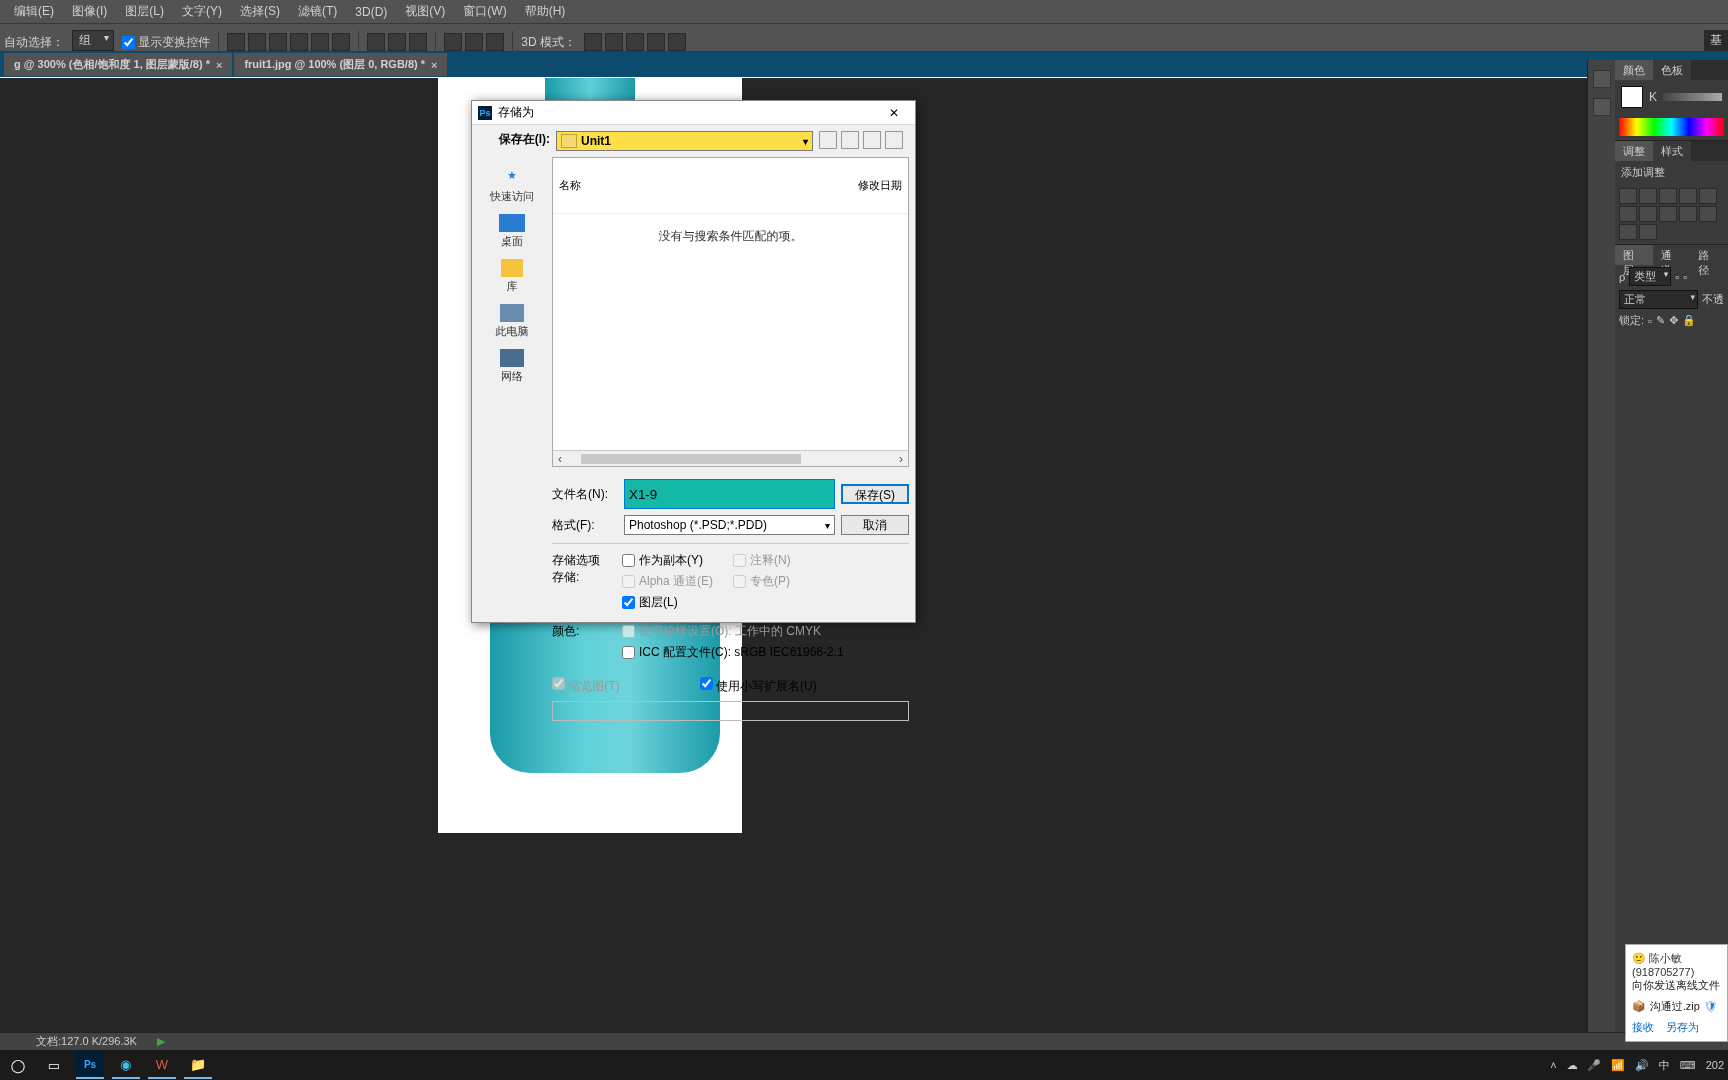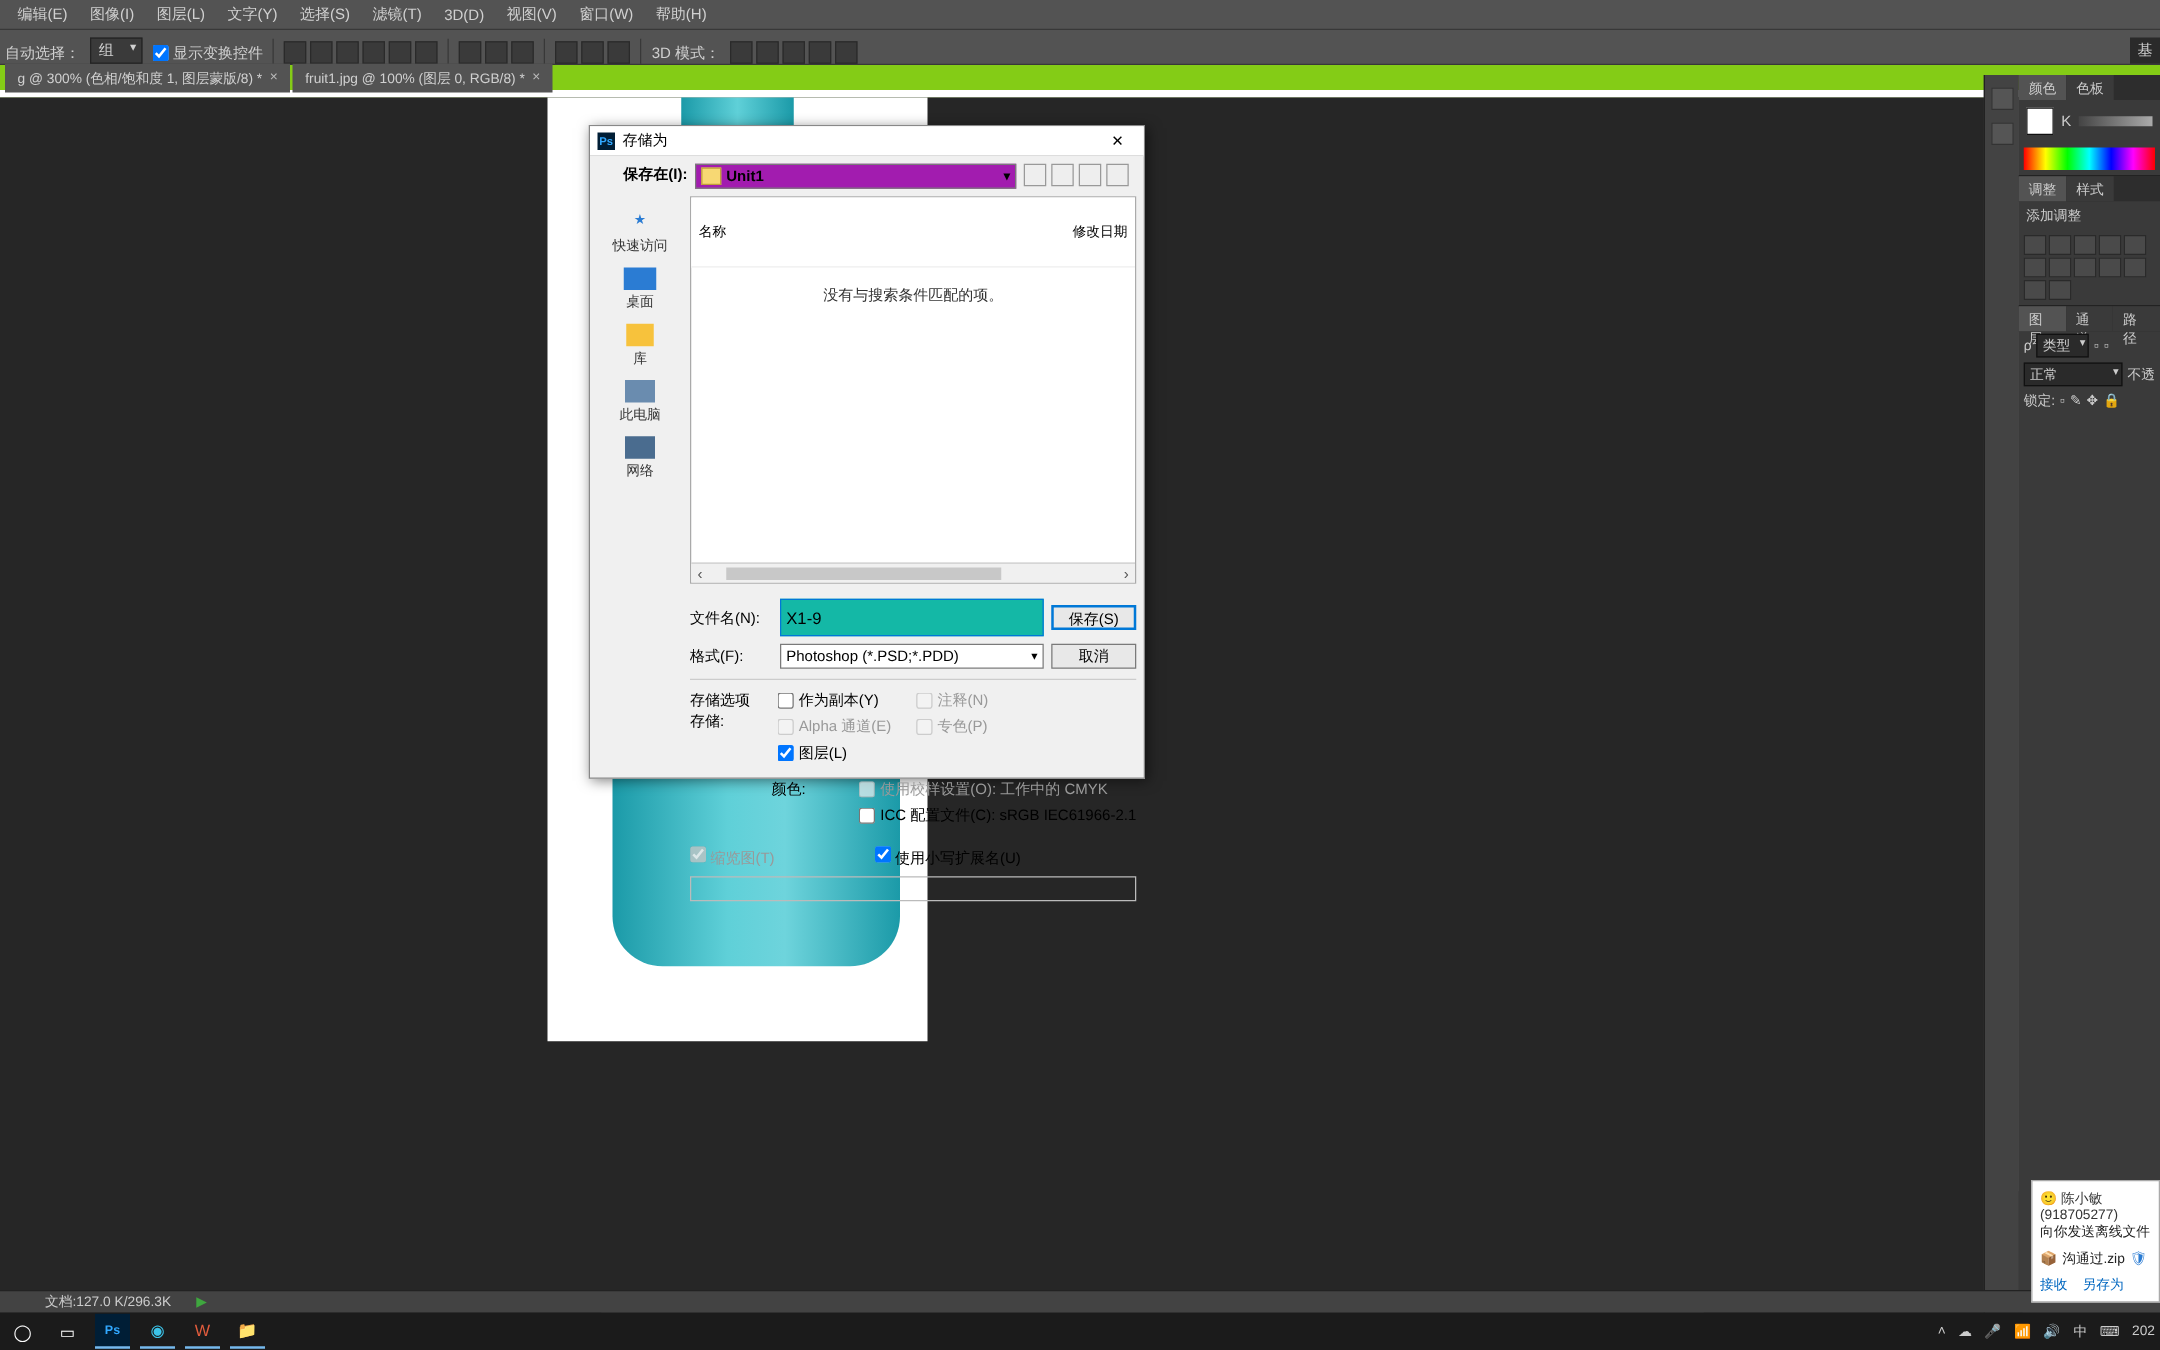--- a/index.html
+++ b/index.html
@@ -12,42 +12,42 @@
 
 .optbar { height: 28px; background: #535353; display: flex; align-items: flex-end; padding-left: 4px; gap: 8px; border-bottom: 1px solid #383838; }
 .optbar .dropdown { background: #3a3a3a; border: 1px solid #232323; padding: 1px 22px 1px 6px; position: relative; }
 .optbar .dropdown::after { content:"▾"; position:absolute; right:4px; top:1px; font-size:10px;}
 .optbar input[type=checkbox]{vertical-align:middle;}
 .opt-icons { display:flex; gap:3px; }
 .opt-icons span { width:18px; height:18px; background:#3a3a3a; border:1px solid #2a2a2a; display:inline-block; }
 .opt-sep { width:1px; height:20px; background:#383838; }
 
 
-.tabbar { height: 26px; background: #84cc16; display:flex; align-items:center; padding-left:4px; border-bottom:6px solid #ffffff;}
+.tabbar { height: 26px; background: #0c4a6e; display:flex; align-items:center; padding-left:4px; border-bottom:1px solid #ffffff;font-weight:bold;}
 .tab { background: #535353; padding: 4px 10px; margin-right:2px; display:flex; align-items:center; gap:6px; font-size:11px;}
 .tab .close { font-size:11px; color:#bbb; }
 
 
 .workspace { position:absolute; top:78px; left:0; right:110px; bottom:30px; background:#262626; }
 .canvas { position:absolute; left:438px; top:0; width:304px; height:755px; background:white; }
 .bottle { position:absolute; left:50%; transform:translateX(-50%); width:200px; }
 .bottle-neck { width:90px; height:300px; margin:0 auto; background:linear-gradient(90deg,#1b9aa8,#5fd0d8,#1b9aa8); border-radius:0 0 4px 4px;}
 .bottle-body { width:230px; height:400px; margin:-5px auto 0; background:linear-gradient(90deg,#1b9aa8,#5fd0d8 40%,#6ed4dc 60%,#1b9aa8); border-radius:30px 30px 40px 40px; position:relative;}
 .bottle-band { position:absolute; top:0; width:100%; height:60px; background:linear-gradient(#d4e876,#c4d866); }
 
 
 .dialog { position:absolute; left:471px; top:100px; width:445px; height:523px; background:#f0f0f0; border:1px solid #888; color:#000; box-shadow:2px 2px 10px rgba(0,0,0,.5); font-size:12px;}
 .dlg-title { height:24px; background:#fff; display:flex; align-items:center; padding:0 6px; border-bottom:1px solid #ddd;}
 .dlg-title .ps { width:14px; height:14px; background:#001e36; color:#31a8ff; font-size:9px; display:flex; align-items:center; justify-content:center; margin-right:6px; font-weight:bold;}
 .dlg-title .x { margin-left:auto; width:30px; text-align:center; cursor:default;}
 .dlg-row { display:flex; padding:6px 12px; gap:6px;font-weight:bold;}
 .dlg-row label { width:66px; text-align:right; }
 .combo { flex:1; border:1px solid #7a7a7a; background:#fff; height:20px; display:flex; align-items:center; padding:0 16px 0 4px; position:relative; font-size:12px;}
 .combo::after{content:"▾"; position:absolute; right:4px; font-size:10px;}
-.combo.folder { background:#a21caf; }
+.combo.folder { background:#fde047; }
 .combo.folder::before{content:""; width:14px; height:12px; background:#f7d873; border:1px solid #bfa03a; margin-right:4px;}
 .tb-icons { display:flex; gap:4px; }
 .tb-icons span{ width:18px; height:18px; border:1px solid #999; background:#eee; display:inline-block;}
 .sidebar { position:absolute; left:0; top:56px; width:80px; height:335px; background:#f0f0f0; display:flex; flex-direction:column; align-items:center; gap:10px; padding-top:6px;}
 .sb-item { display:flex; flex-direction:column; align-items:center; gap:2px; font-size:11px; color:#333;}
 .sb-icon { width:28px; height:24px; display:flex; align-items:center; justify-content:center;}
 .filearea { position:absolute; left:80px; top:56px; right:6px; height:310px; background:#fff; border:1px solid #aaa;}
 .fa-head { display:flex; padding:20px 6px; font-size:11px; border-bottom:1px solid #eee; background:#fff;}
 .fa-head span:first-child{ flex:1;}
 .fa-empty { text-align:center; padding-top:14px; color:#333;}
@@ -357,21 +357,21 @@
               <span>注释(N)</span>
             </label>
           <label style="color:#999;">
               <input type="checkbox" disabled="" style=""> 
               <span>专色(P)</span>
             </label>
         </div>
       </div>
     </div>
     <div class="sect" style="border:none;padding-top:4px;">
-      <div style="display:flex;gap:20px;justify-content:flex-end;">
+      <div style="display:flex;gap:20px;">
         <div style="width:50px;">颜色:</div>
         <div class="chk-col">
           <label style="color:#999;">
               <input type="checkbox" disabled="" style=""> 
               <span>使用校样设置(O):  工作中的 CMYK</span>
             </label>
           <label>
               <input type="checkbox" style=""> 
               <span>ICC 配置文件(C):  sRGB IEC61966-2.1</span>
             </label>

